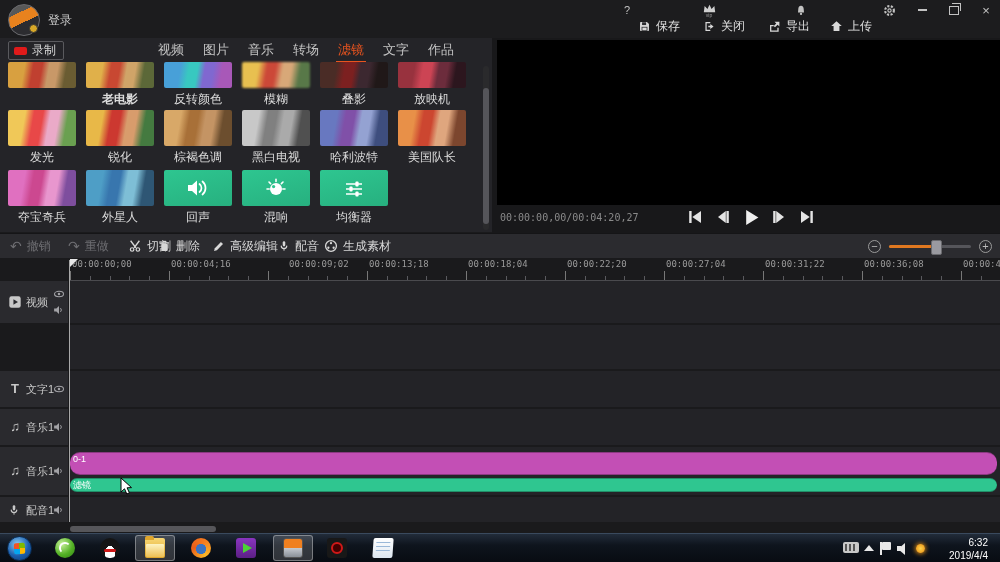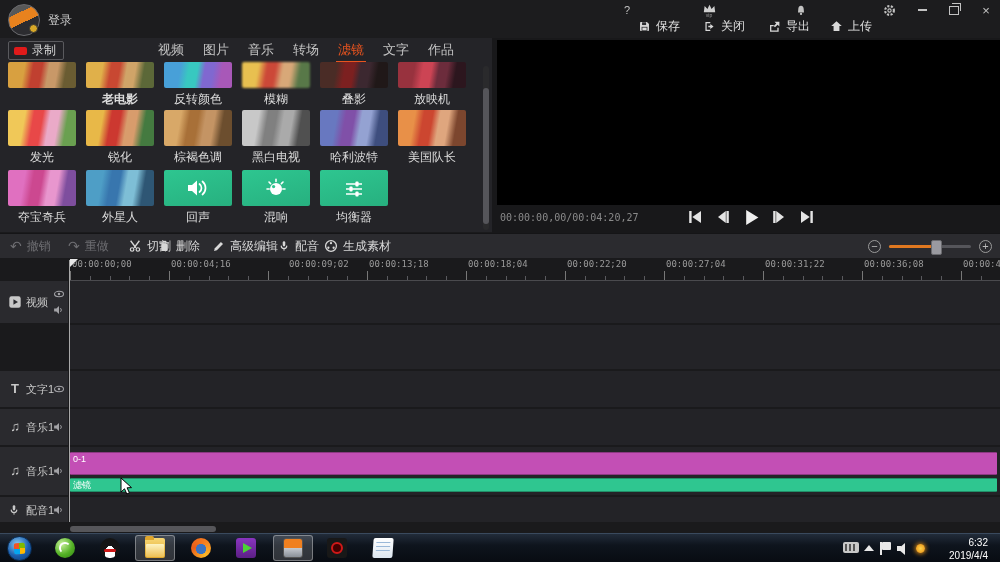--- a/index.html
+++ b/index.html
@@ -73,21 +73,21 @@
   #rbase{position:absolute;left:0;right:0;bottom:0;height:1px;background:#4a4a4e}
   #playhead-line{left:69px;top:260px;width:1px;height:262px;background:#a8a8a8;z-index:5}
   #playhead-flag{left:70px;top:259px;width:0;height:0;border-top:8px solid #e8e8e8;border-right:8px solid transparent;z-index:6}
   #track-headers{left:0;top:281px;width:68px;height:246px}
   #track-lanes{left:70px;top:281px;width:930px;height:246px}
   .thead{position:absolute;left:0;width:68px;background:#2a2a2e}
   .thead .ticon{position:absolute;left:8px;top:50%;margin-top:-7px;width:14px;height:14px;color:#c8c8c8}
   .thead .tlabel{position:absolute;left:26px;top:50%;transform:translateY(-50%);font-size:11px;color:#c8c8c8;white-space:nowrap}
   .thead .rico{position:absolute;left:53px;width:12px;height:12px}
   .lane{position:absolute;left:0;width:930px;background:#232327}
-  .clip{position:absolute;left:70px;width:927px;border-radius:1px;box-sizing:border-box;z-index:3;
+  .clip{position:absolute;left:70px;width:927px;border-radius:10px;box-sizing:border-box;z-index:3;
         border-top:1px solid rgba(0,0,0,.28);border-bottom:1px solid rgba(0,0,0,.28)}
   .clip .clabel{position:absolute;left:3px;top:1px;font-size:9px;color:#fff;line-height:11px}
   #hscroll{left:70px;top:526px;width:146px;height:6px;background:#56565a;border-radius:3px}
   #cursor{left:120px;top:477px;z-index:20}
 
   
   #taskbar{left:0;top:533px;width:1000px;height:29px;
     background:linear-gradient(#222c3a,#0e141d 40%,#080c12);border-top:1px solid #3a4a5e;box-sizing:border-box}
   #start-orb{left:7px;top:2px;width:23px;height:23px;border-radius:50%;border:1px solid #0a2c52;
     background:radial-gradient(circle at 40% 32%,#8ecdf5,#1b5fae 55%,#0c3a74);display:flex;align-items:center;justify-content:center}

